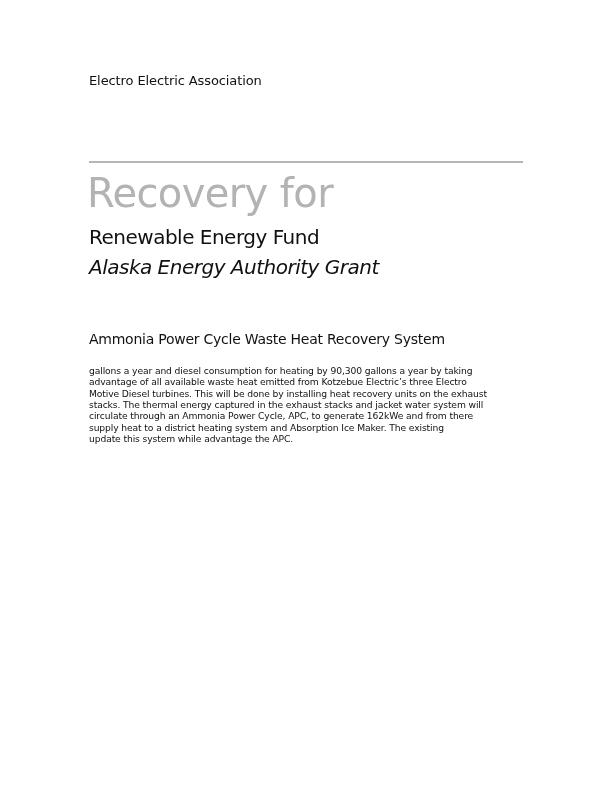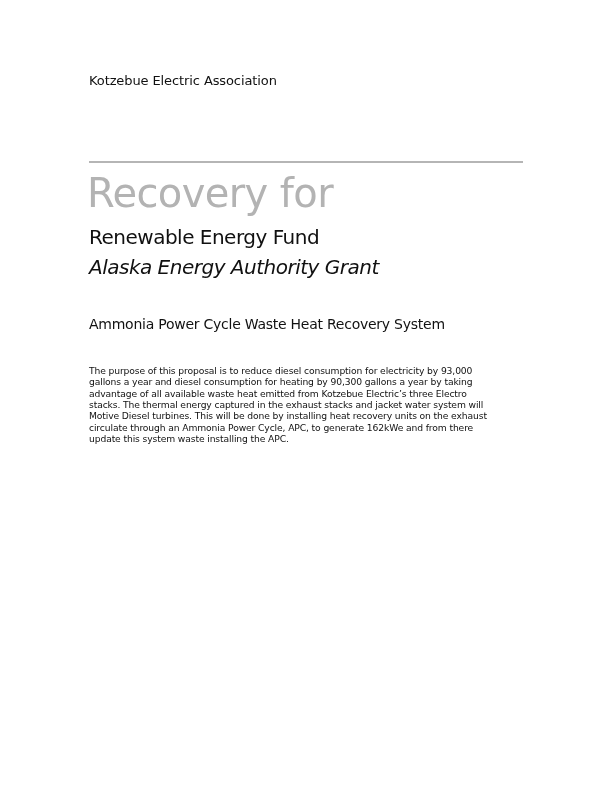--- a/index.html
+++ b/index.html
@@ -61,21 +61,21 @@
       line-height: 26px;
       color: #111111;
       letter-spacing: -0.5px;
       white-space: nowrap;
     }
     .subtitle.line1 { top: 224px; }
     .subtitle.line2 { top: 254px; font-style: italic; }
     .project-title {
       position: absolute;
       left: 89px;
-      top: 315px;
+      top: 330px;
       font-size: 14px;
       line-height: 18px;
       color: #111111;
       letter-spacing: -0.25px;
       white-space: nowrap;
     }
     .body-text {
       position: absolute;
       left: 89px;
       top: 365px;
@@ -89,35 +89,35 @@
       display: block;
       white-space: nowrap;
     }
   </style>
 </head>
 <body>
 
 <div class="page">
 
   <div class="org-block">
-    <div>Kotzebue Electric Association</div>
+    <div>Electro Electric Association</div>
   </div>
 
   <div class="rule"></div>
 
   <div class="title">Recovery for</div>
 
   <div class="subtitle line1">Renewable Energy Fund</div>
   <div class="subtitle line2">Alaska Energy Authority Grant</div>
 
   <div class="project-title">Ammonia Power Cycle Waste Heat Recovery System</div>
 
   <div class="body-text">
-    <span class="ln">The purpose of this proposal is to reduce diesel consumption for electricity by 93,000</span>
     <span class="ln">gallons a year and diesel consumption for heating by 90,300 gallons a year by taking</span>
     <span class="ln">advantage of all available waste heat emitted from Kotzebue Electric’s three Electro</span>
+    <span class="ln">Motive Diesel turbines.  This will be done by installing heat recovery units on the exhaust</span>
     <span class="ln">stacks.  The thermal energy captured in the exhaust stacks and jacket water system will</span>
-    <span class="ln">Motive Diesel turbines.  This will be done by installing heat recovery units on the exhaust</span>
     <span class="ln">circulate through an Ammonia Power Cycle, APC, to generate 162kWe and from there</span>
-    <span class="ln">update this system waste installing the APC.</span>
+    <span class="ln">supply heat to a district heating system and Absorption Ice Maker.   The existing</span>
+    <span class="ln">update this system while advantage the APC.</span>
   </div>
 
 </div>
 
 </body></html>

